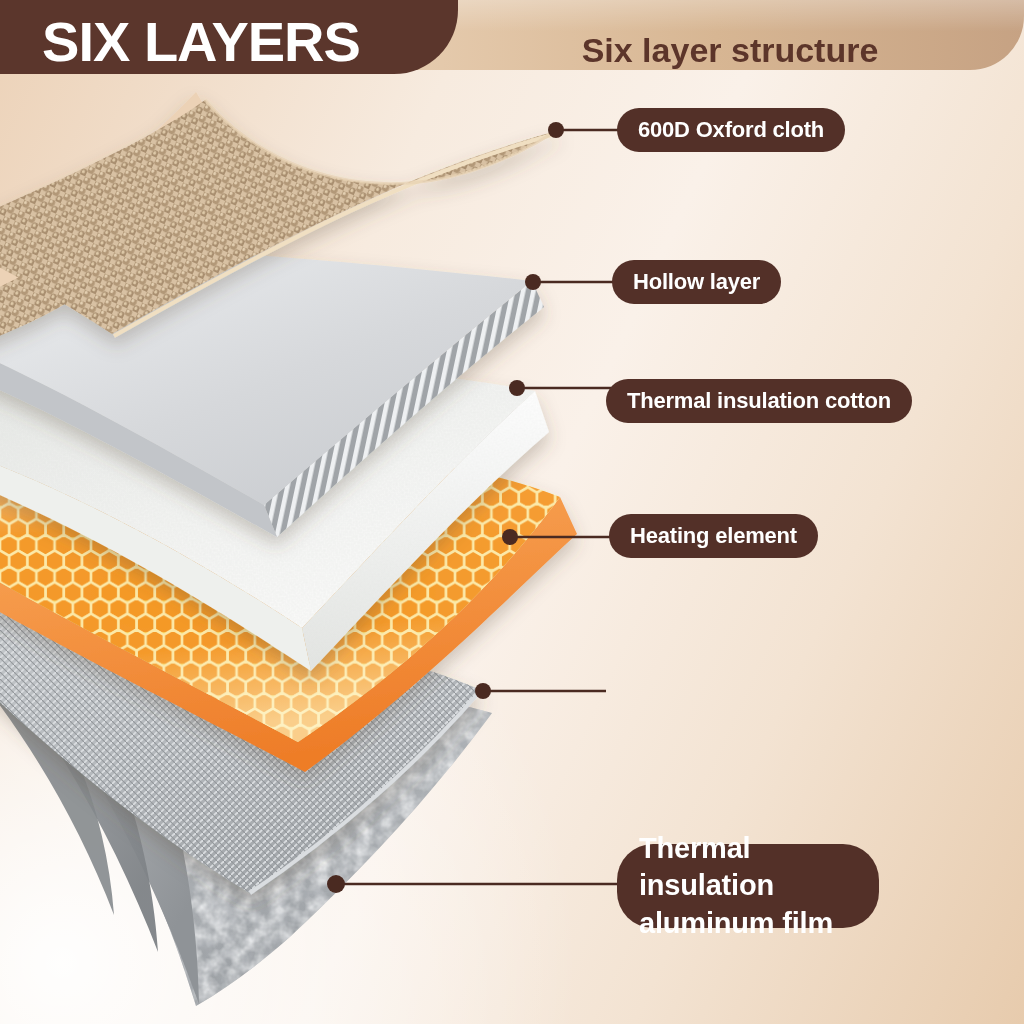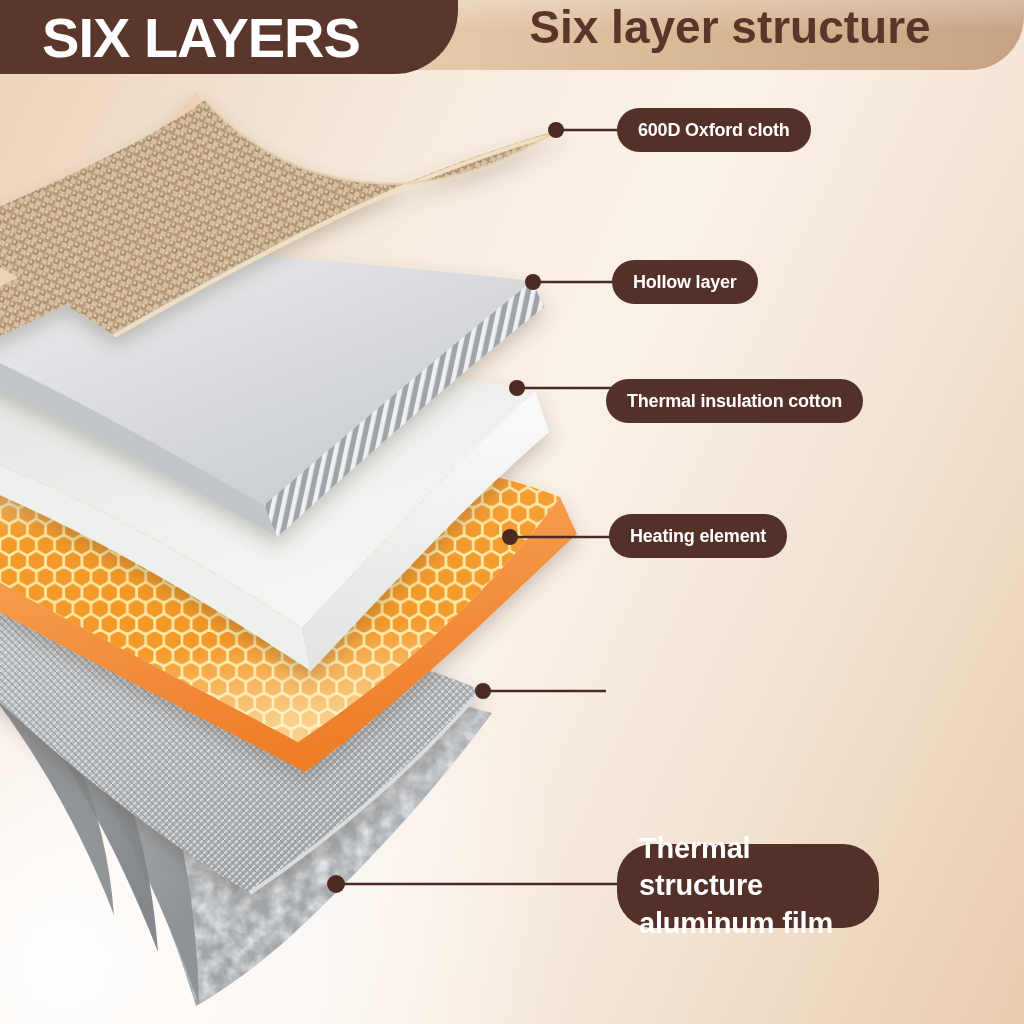--- a/index.html
+++ b/index.html
@@ -8,34 +8,34 @@
     font-family:"Liberation Sans", sans-serif;
     background:
       radial-gradient(circle at 6% 94%, rgba(255,255,255,.95), rgba(255,255,255,0) 38%),
       linear-gradient(115deg,#ecd2b8 0%,#f7ebdf 32%,#faf1e9 52%,#f3e3d2 74%,#e7cbad 100%);
   }
   .stage{position:absolute;inset:0;}
   svg.diagram{position:absolute;left:0;top:0;z-index:1;}
   .badge{
     position:absolute;left:0;top:0;width:458px;height:74px;z-index:3;
     background:#5b362c;border-radius:0 0 64px 0;
-    display:flex;align-items:center;justify-content:center;padding-right:56px;box-sizing:border-box;
+    display:flex;align-items:flex-end;justify-content:center;padding-right:56px;box-sizing:border-box;
     color:#fff;font-size:56px;font-weight:bold;letter-spacing:-1px;white-space:nowrap;
   }
   .banner{
     position:absolute;left:340px;top:0;width:684px;height:70px;z-index:2;
     background:linear-gradient(180deg,rgba(255,255,255,.28),rgba(255,255,255,0) 45%),
                linear-gradient(90deg,#e9d0b4 0%,#d7b693 55%,#c6a283 100%);
     border-radius:0 0 54px 0;
-    display:flex;align-items:flex-start;justify-content:center;padding-left:96px;box-sizing:border-box;
-    color:#5c352a;font-size:46px;font-weight:bold;white-space:nowrap;
+    display:flex;align-items:flex-end;justify-content:center;padding-left:96px;box-sizing:border-box;
+    color:#5c352a;font-size:34px;font-weight:bold;white-space:nowrap;
   }
   .pill{
     position:absolute;z-index:2;background:#533028;color:#fff;
-    font-weight:bold;font-size:18px;letter-spacing:-.2px;white-space:nowrap;
+    font-weight:bold;font-size:22px;letter-spacing:-.2px;white-space:nowrap;
     display:inline-flex;align-items:center;justify-content:center;
     height:44px;border-radius:22px;padding:0 21px;box-sizing:border-box;
   }
   .pill.twoline{
     white-space:normal;width:262px;height:84px;border-radius:36px;
     font-size:29px;line-height:1.28;padding:10px 22px;justify-content:flex-start;text-align:left;
   }
 </style>
 </head>
 <body>
@@ -222,15 +222,15 @@
   <span>Six layer structure</span>
 </div>
 <div class="badge">
   <span>SIX LAYERS</span>
 </div>
 
 <div class="pill" style="left:617px;top:108px;">600D Oxford cloth</div>
 <div class="pill" style="left:612px;top:260px;">Hollow layer</div>
 <div class="pill" style="left:606px;top:379px;">Thermal insulation cotton</div>
 <div class="pill" style="left:609px;top:514px;">Heating element</div>
-<div class="pill twoline" style="left:617px;top:844px;">Thermal structure aluminum film</div>
+<div class="pill twoline" style="left:617px;top:844px;">Thermal insulation aluminum film</div>
 
 </div>
 
 </body></html>

